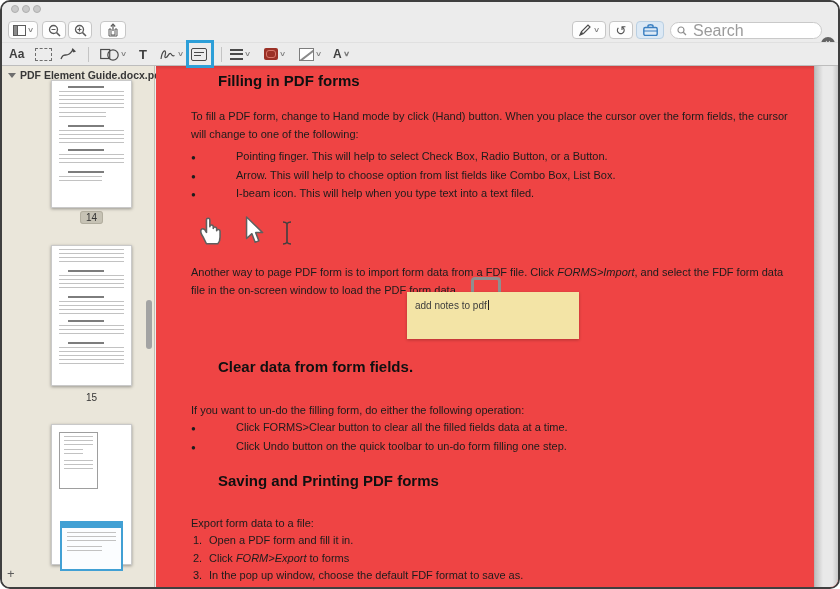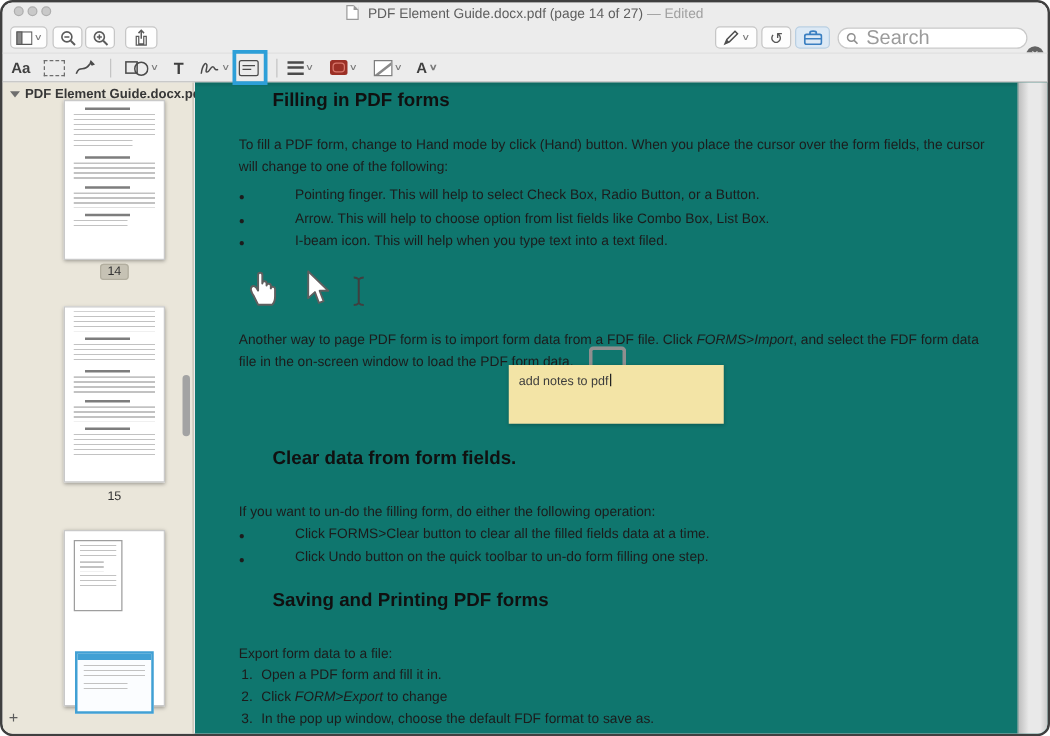--- a/index.html
+++ b/index.html
@@ -80,21 +80,21 @@
   .sb-scroll{position:absolute;right:2px;top:234px;width:6px;height:49px;border-radius:3px;background:#a3a3a3;}
   .add-page{position:absolute;left:5px;bottom:6px;font-size:13px;color:#5c5c5c;}
   
   .form16{position:absolute;left:7px;top:7px;width:37px;height:55px;border:1px solid #9e9e9e;background:#fff;}
   .form16 .tpar{margin:3px 4px;}
   .dlg16{position:absolute;left:8px;top:96px;width:63px;height:50px;border:2px solid #41a0d4;background:#fbfdff;box-sizing:border-box;}
   .dlg16:before{content:"";display:block;height:5px;background:#41a0d4;}
   .dlg16 .tpar{margin:4px 5px;}
 
   
-  .main{position:absolute;left:154px;top:64px;right:0;bottom:0;background:#0f766e;}
+  .main{position:absolute;left:154px;top:64px;right:0;bottom:0;background:#ef4444;}
   .page-shadow{position:absolute;left:0;right:0;top:0;height:4px;background:linear-gradient(rgba(0,0,0,.12),rgba(0,0,0,0));}
   .right-strip{position:absolute;right:0;top:0;bottom:0;width:23px;background:linear-gradient(90deg,#bfbfbf 0,#e9e9e9 35%,#e9e9e9 75%,#c9c9c9 100%);border-left:1px solid #b5b5b5;}
   .doc{position:absolute;left:0;top:0;right:24px;bottom:0;color:#1c1c1c;font-size:11px;line-height:17.5px;}
   .h{position:absolute;left:62px;font-size:15px;font-weight:bold;color:#101010;white-space:nowrap;}
   .p{position:absolute;left:35px;width:600px;}
   .blist{position:absolute;left:35px;width:600px;}
   .bitem{display:flex;}
   .bitem .bm{width:17px;font-size:8px;padding-top:1px;}
   .bitem .bt{flex:1;margin-left:28px;}
   .nlist{position:absolute;left:37px;width:600px;}
@@ -109,25 +109,20 @@
 </style>
 </head>
 <body>
 
 <div class="window">
 
   <div class="titlebar">
     <div class="traffic tl1"></div>
     <div class="traffic tl2"></div>
     <div class="traffic tl3"></div>
-    <div class="title-wrap">
-      <span class="proxy-icon"></span>
-      <span>PDF Element Guide.docx.pdf (page 14 of 27)</span>
-      <span class="edited">— Edited</span>
-    </div>
   </div>
 
   <div class="toolbar">
     <div class="tbtn btn-sidebar">
       <svg width="13" height="11" viewBox="0 0 13 11">
           <rect x="0.5" y="0.5" width="12" height="10" fill="none" stroke="#5a5a5a"></rect>
           <rect x="0.5" y="0.5" width="4" height="10" fill="#8a8a8a" stroke="#5a5a5a"></rect>
         </svg>
       <span class="chev">∨</span>
     </div>
@@ -350,21 +345,21 @@
 
       <div class="p" style="top:449px">Export form data to a file:</div>
 
       <div class="nlist" style="top:466px">
         <div class="nitem">
           <span class="nm">1.</span>
             <span>Open a PDF form and fill it in.</span>
         </div>
         <div class="nitem">
           <span class="nm">2.</span>
-            <span><span>Click </span><span class="em">FORM&gt;Export</span><span> to change</span></span>
+            <span><span>Click </span><span class="em">FORM&gt;Export</span><span> to forms</span></span>
         </div>
         <div class="nitem">
           <span class="nm">3.</span>
             <span>In the pop up window, choose the default FDF format to save as.</span>
         </div>
       </div>
     </div>
   </div>
 
 </div>

